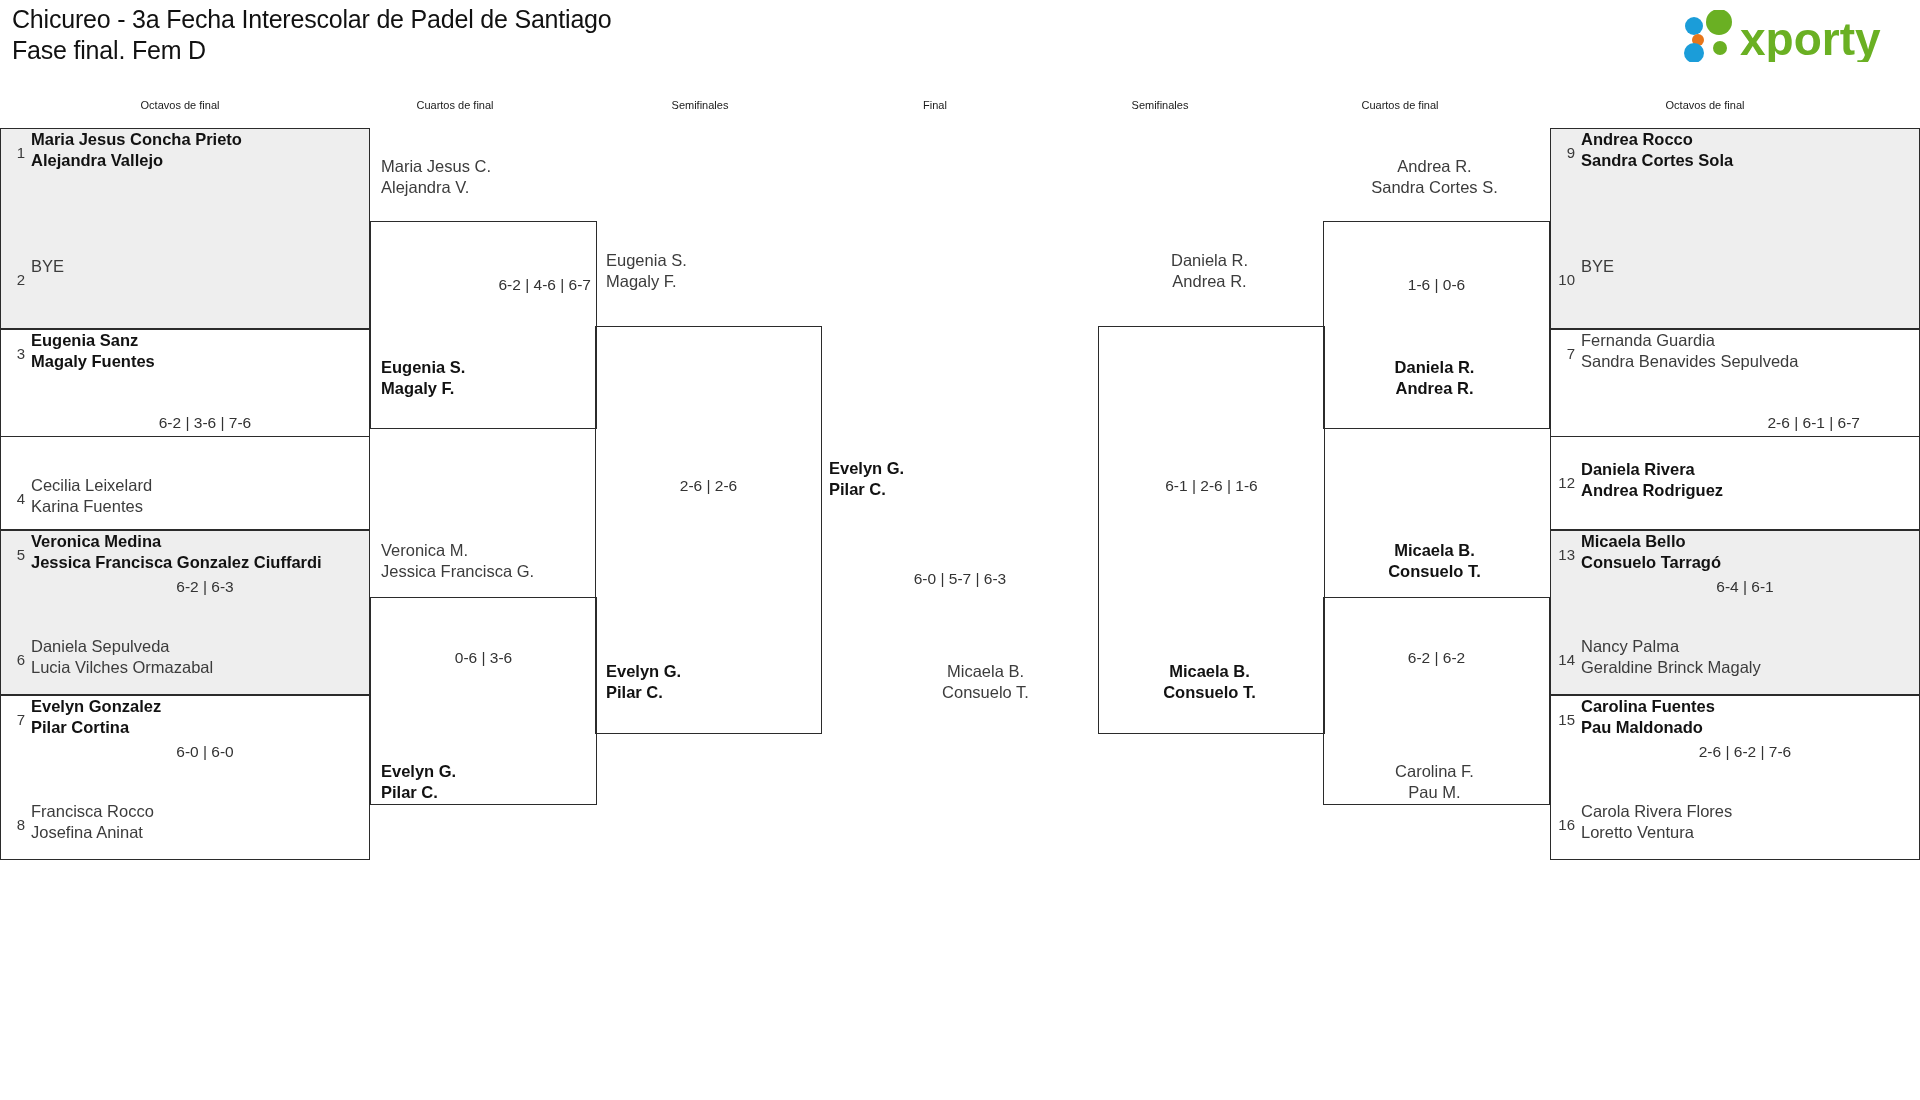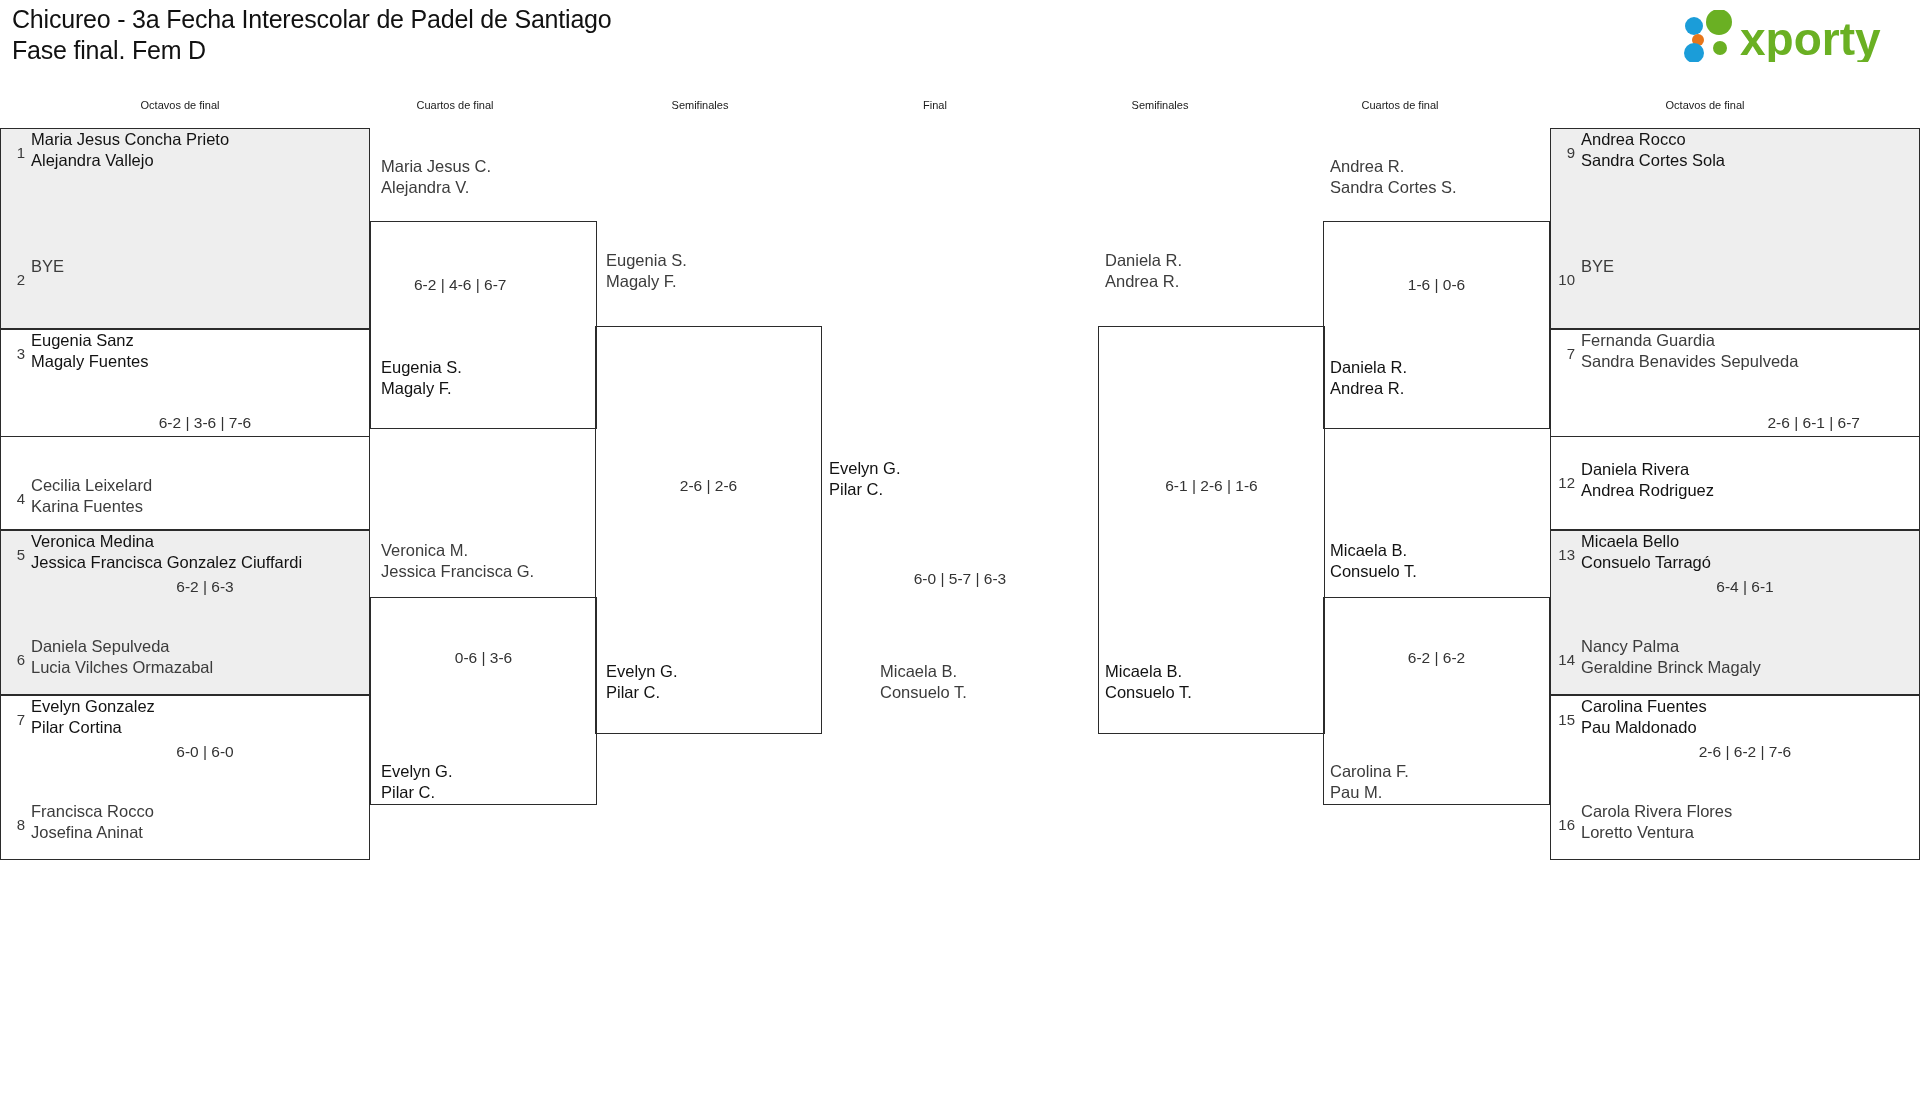--- a/index.html
+++ b/index.html
@@ -40,40 +40,40 @@
   .r1box.plain  { background: #ffffff; }
 
   .seedrow { position: absolute; left: 0; right: 0; display: flex; align-items: flex-start; }
   .seednum {
     width: 30px; flex: 0 0 30px; text-align: right;
     font-size: 15px; color: #3a3a3a; padding-right: 6px;
     padding-top: 14px; line-height: 19px;
   }
   .names { font-size: 16.5px; line-height: 21px; white-space: nowrap; }
   .names .n { display: block; }
-  .win  { font-weight: 400; color: #121212; }
+  .win  { font-weight: 700; color: #121212; }
   .lose { font-weight: 400; color: #3c3c3c; }
   .bye  { font-weight: 400; color: #3c3c3c; font-size: 16.5px; line-height: 21px; }
 
   .score {
     position: absolute; font-size: 15.5px; color: #333;
     white-space: nowrap; line-height: 19px;
   }
 
   
   .mbox {
     position: absolute;
     border: 1px solid #2b2b2b;
     background: transparent;
   }
 
   .label-txt {
     position: absolute; font-size: 16.5px; line-height: 21px; white-space: nowrap;
   }
-  .label-txt.right-al { text-align: left; }
+  .label-txt.right-al { text-align: center; }
 </style>
 </head>
 <body>
 
 <div id="root">
 
   <div class="title-block">
     <div class="title-line">Chicureo - 3a Fecha Interescolar de Padel de Santiago</div>
     <div class="title-line">Fase final. Fem D</div>
   </div>
@@ -171,21 +171,21 @@
 
   <div class="mbox" style="left:370px; top:221px; width:227px; height:208px;"></div>
   <div class="label-txt lose" style="left:381px; top:156px;">
     <span class="n">Maria Jesus C.</span><br>
     <span class="n">Alejandra V.</span>
   </div>
   <div class="label-txt win" style="left:381px; top:357px;">
     <span class="n">Eugenia S.</span><br>
     <span class="n">Magaly F.</span>
   </div>
-  <div class="score" style="left:370px; top:275px; width:221px; text-align:left;padding-left:44px;">6-2 | 4-6 | 6-7</div>
+  <div class="score" style="left:370px; top:275px; width:221px; text-align:right;padding-left:44px;">6-2 | 4-6 | 6-7</div>
 
   <div class="mbox" style="left:370px; top:597px; width:227px; height:208px;"></div>
   <div class="label-txt lose" style="left:381px; top:540px;">
     <span class="n">Veronica M.</span><br>
     <span class="n">Jessica Francisca G.</span>
   </div>
   <div class="label-txt win" style="left:381px; top:761px;">
     <span class="n">Evelyn G.</span><br>
     <span class="n">Pilar C.</span>
   </div>

